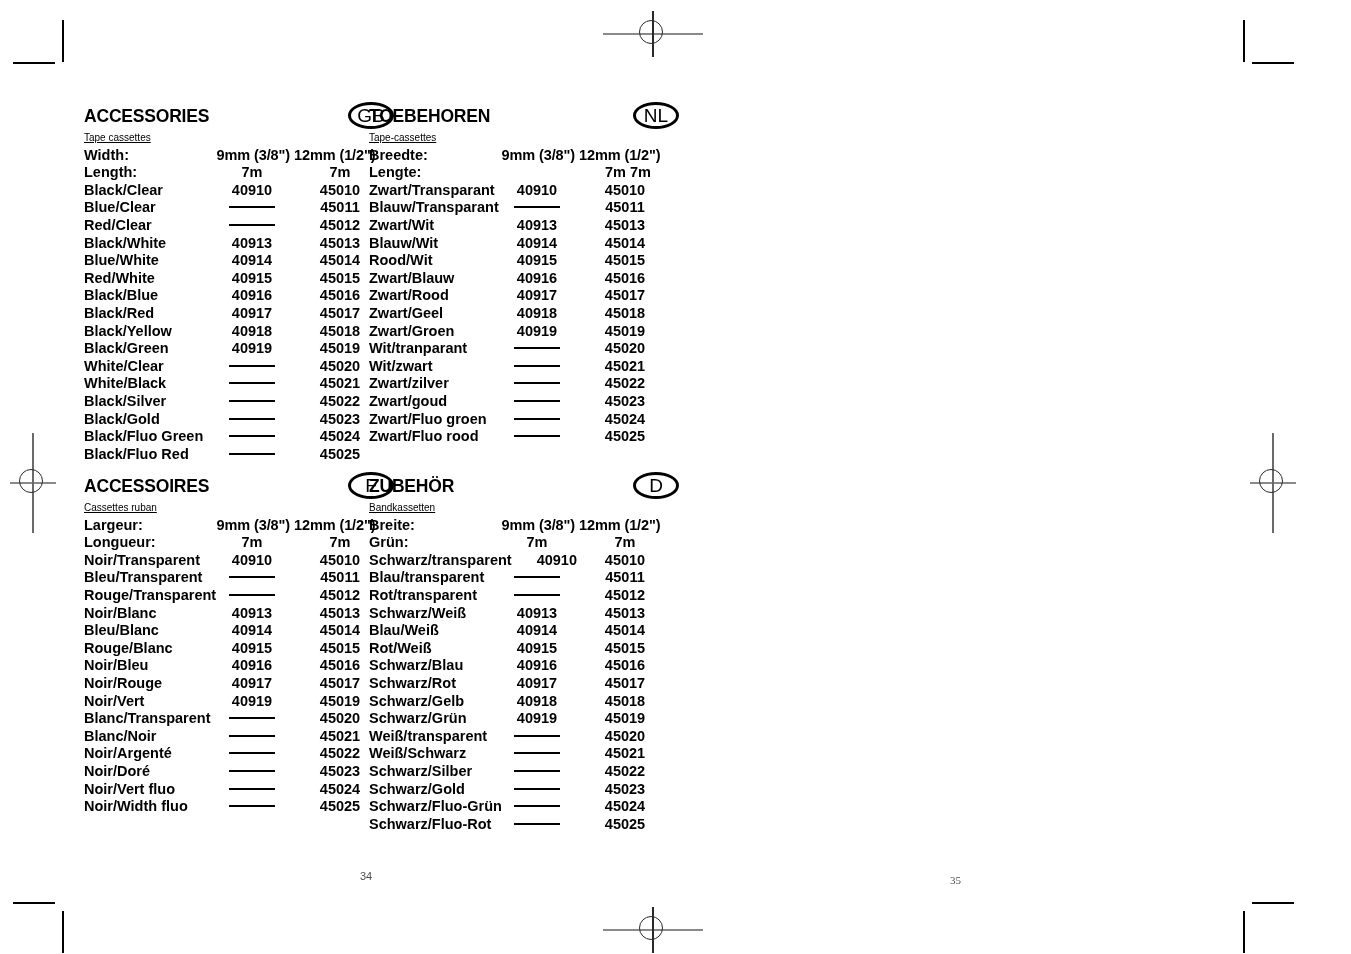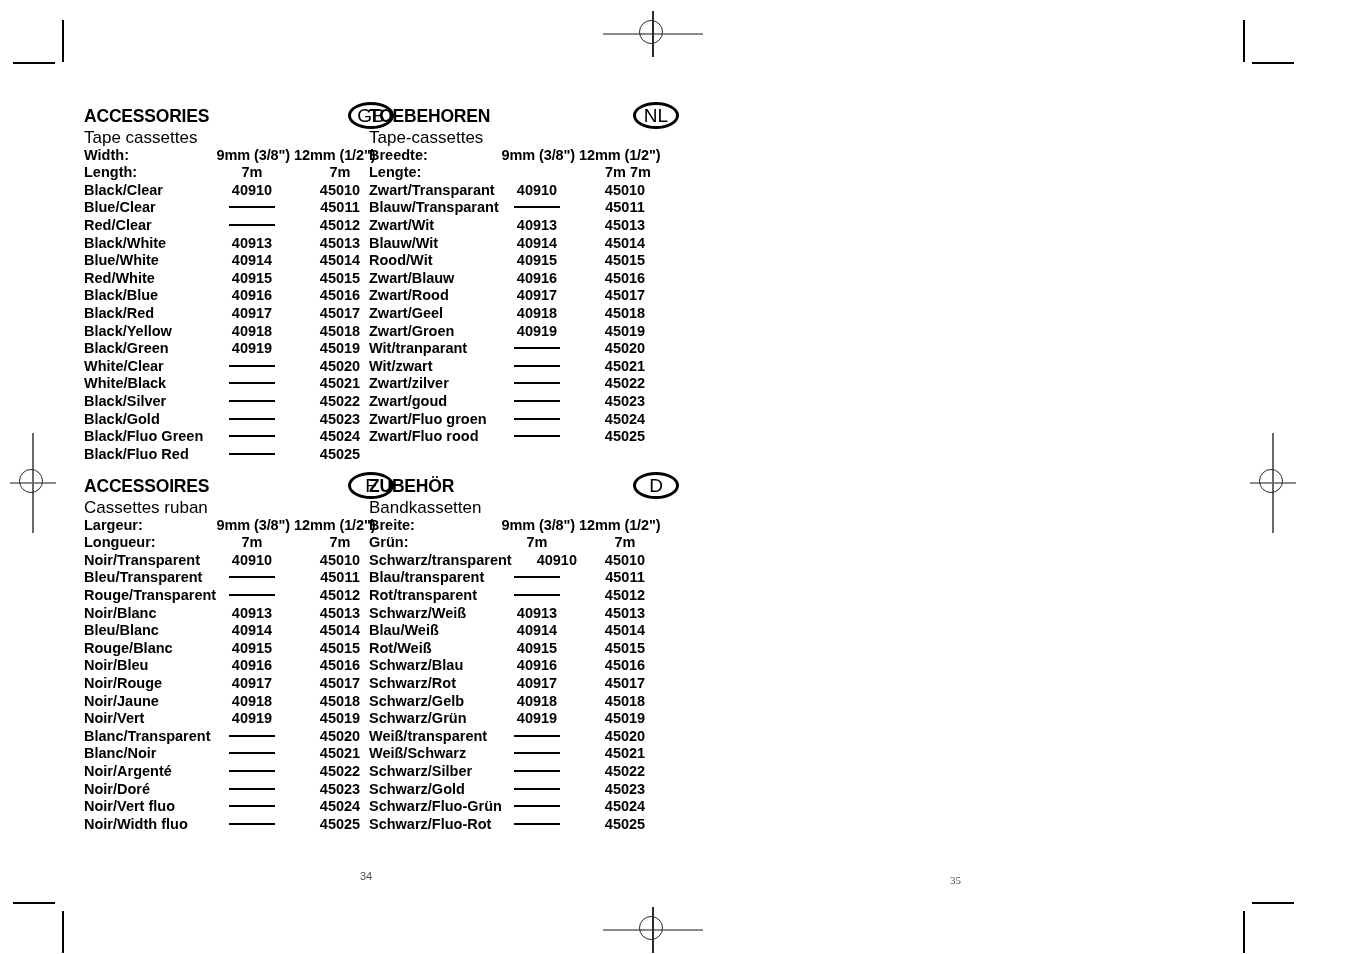--- a/index.html
+++ b/index.html
@@ -88,23 +88,24 @@
     display: flex;
     align-items: center;
     justify-content: center;
     font-size: 19px;
     font-weight: normal;
     line-height: 1;
     letter-spacing: 0px;
   }
 
   .subtitle {
-    font-size: 17px;
+    font-size: 10px;
     line-height: 17.6px;
     white-space: nowrap;
+    text-decoration: underline;
   }
 
   table.specs {
     border-collapse: collapse;
     width: 300px;
     table-layout: fixed;
     font-size: 14.5px;
     font-weight: bold;
   }
   table.specs td {
@@ -433,25 +434,20 @@
             <td class="c-label">Noir/Bleu</td>
             <td class="c-v1"><span>40916</span></td>
             <td class="c-v2"><span>45016</span></td>
           </tr>
           <tr class="row-item">
             <td class="c-label">Noir/Rouge</td>
             <td class="c-v1"><span>40917</span></td>
             <td class="c-v2"><span>45017</span></td>
           </tr>
           <tr class="row-item">
-            <td class="c-label">Noir/Jaune</td>
-            <td class="c-v1"><span>40918</span></td>
-            <td class="c-v2"><span>45018</span></td>
-          </tr>
-          <tr class="row-item">
             <td class="c-label">Noir/Vert</td>
             <td class="c-v1"><span>40919</span></td>
             <td class="c-v2"><span>45019</span></td>
           </tr>
           <tr class="row-item">
             <td class="c-label">Blanc/Transparent</td>
             <td class="c-v1"><span class="dash"></span></td>
             <td class="c-v2"><span>45020</span></td>
           </tr>
           <tr class="row-item">

